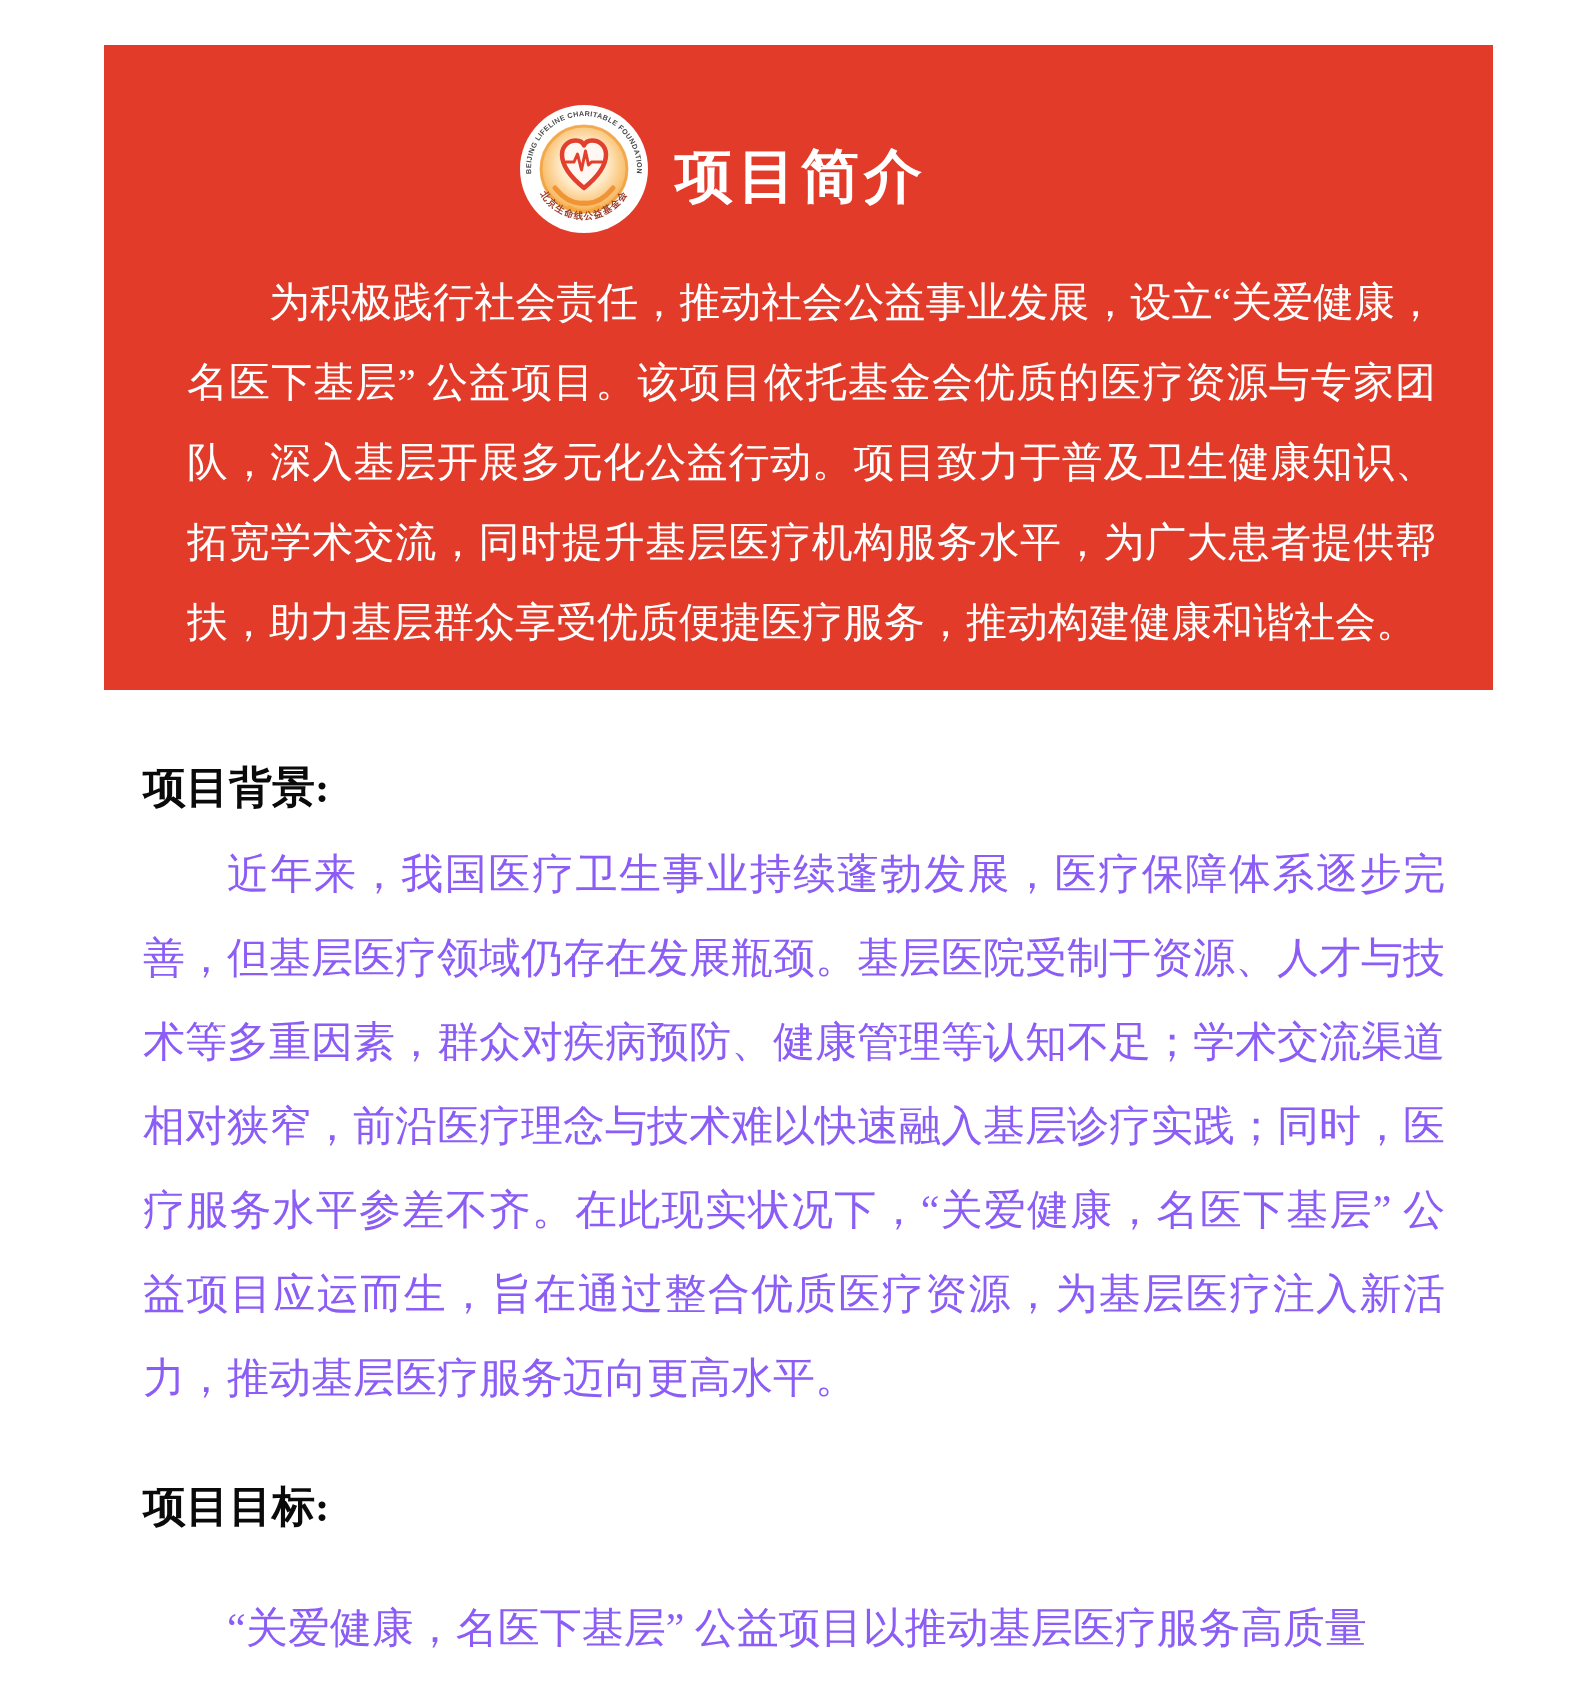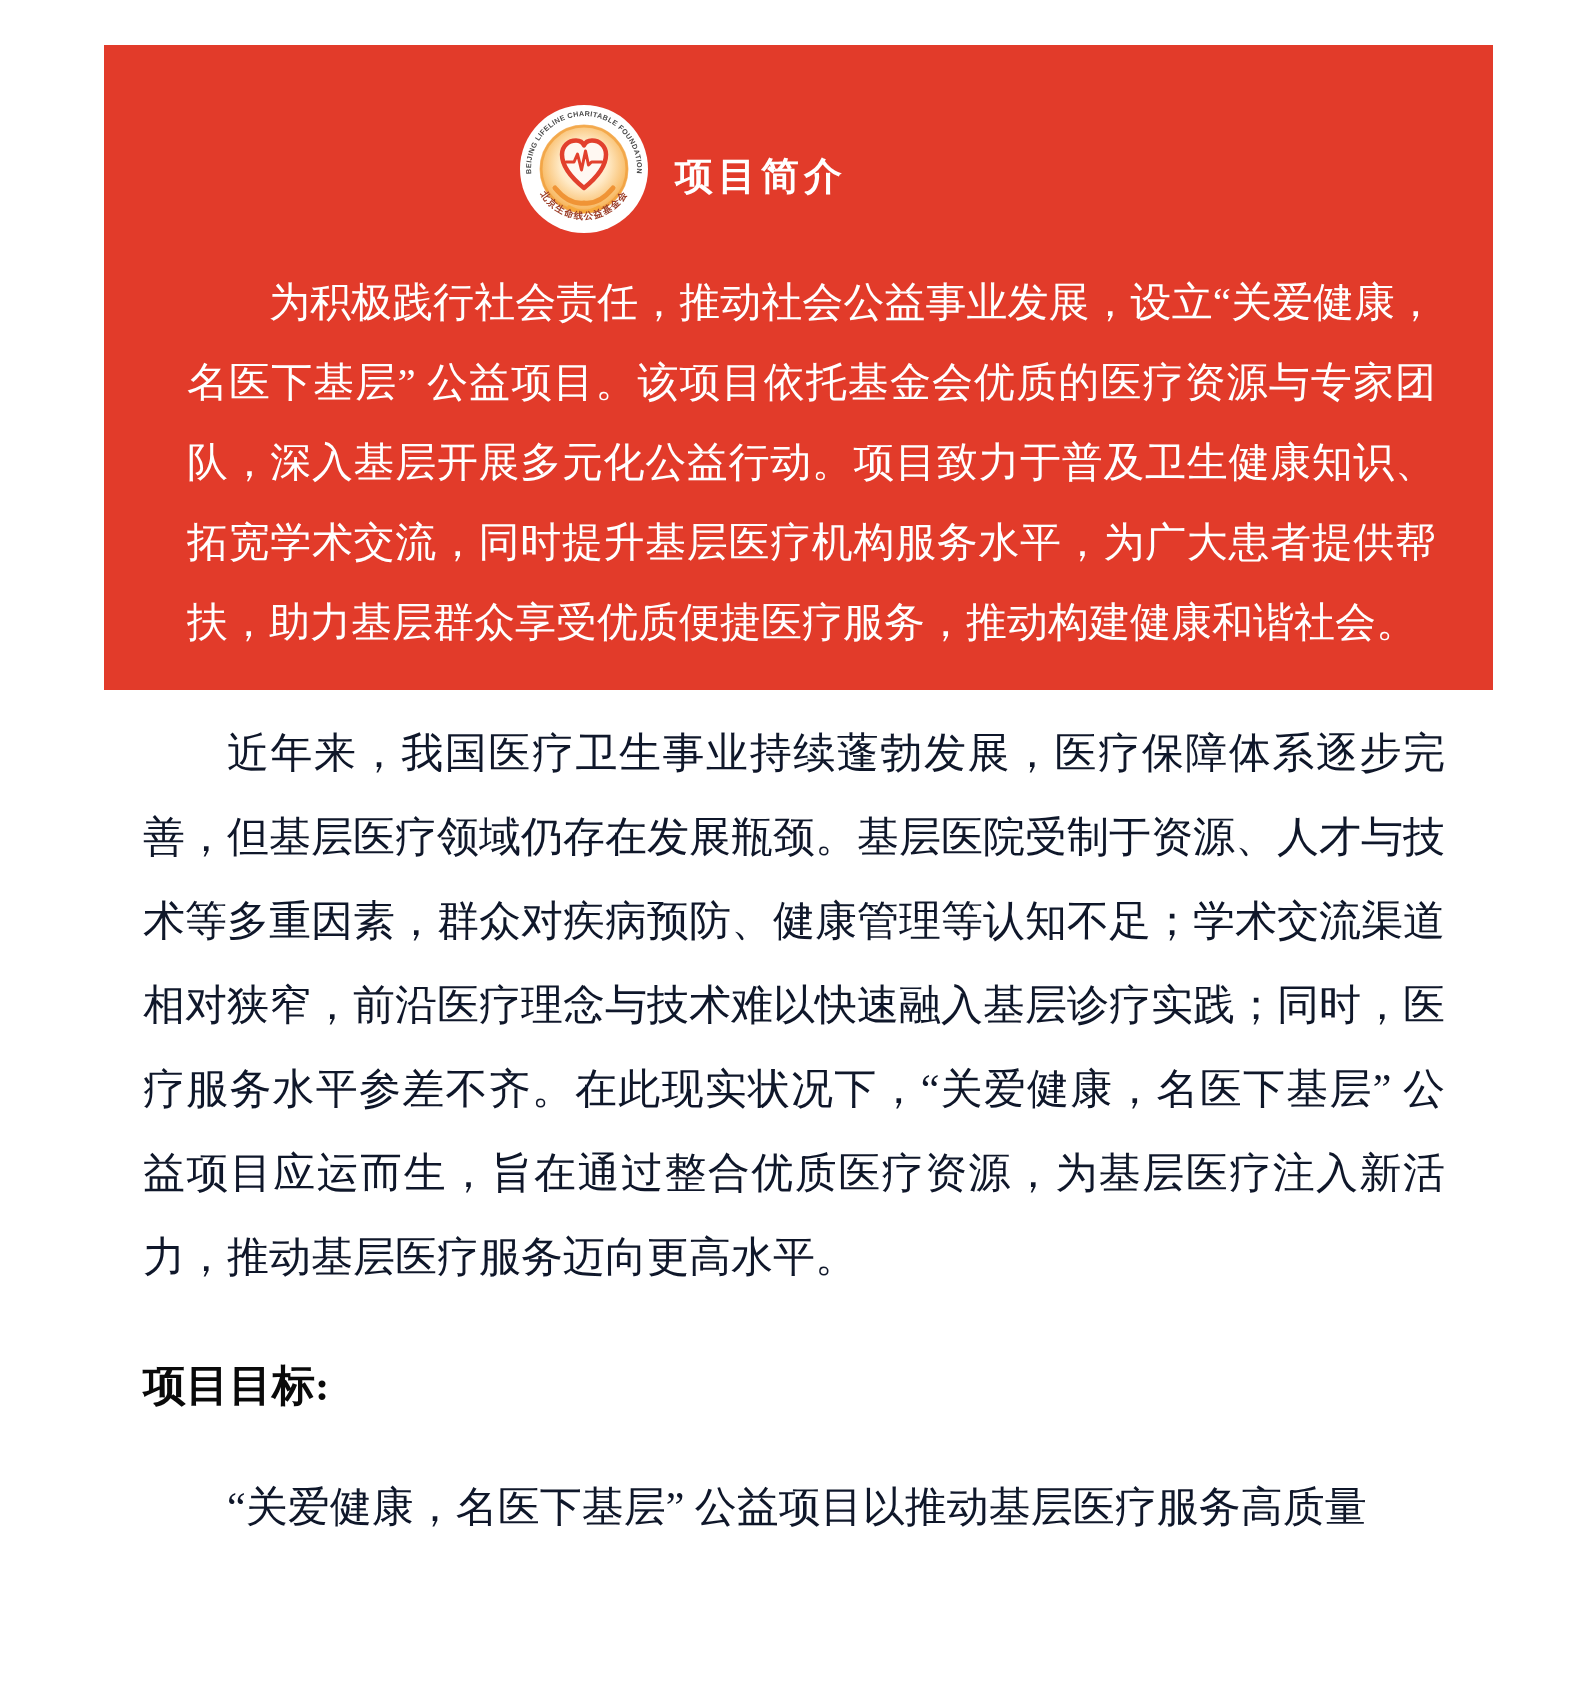--- a/index.html
+++ b/index.html
@@ -34,21 +34,21 @@
     height: 132px;
   }
   .logo-badge {
     width: 130px;
     height: 130px;
     flex: none;
   }
   .banner-title {
     font-family: Liberation Sans, sans-serif;
     font-weight: bold;
-    font-size: 38px;
+    font-size: 58px;
     color: #ffffff;
     letter-spacing: 5px;
     line-height: 1;
     padding-top: 14px;
   }
   .banner-text {
     margin-top: 27px;
     color: #ffffff;
     font-size: 41px;
     line-height: 80px;
@@ -70,21 +70,21 @@
     font-weight: bold;
     line-height: 46px;
     color: #0a0a0a;
   }
   .heading-background { margin-top: 75px; }
   .section-paragraph {
     font-size: 42px;
     line-height: 84px;
     text-align: justify;
     text-indent: 2em;
-    color: #0f172a;
+    color: #8b5cf6;
     margin: 0;
   }
   .para-background { margin-top: 21px; }
   .heading-goal { margin-top: 64px; }
   .para-goal { margin-top: 56px; }
 </style>
 </head>
 <body>
 
 <div class="page">
@@ -118,19 +118,20 @@
         </text>
       </svg>
 
       <div class="banner-title">项目简介</div>
     </div>
 
     <p class="banner-text">为积极践行社会责任，推动社会公益事业发展，设立“关爱健康，名医下基层” 公益项目。该项目依托基金会优质的医疗资源与专家团队，深入基层开展多元化公益行动。项目致力于普及卫生健康知识、拓宽学术交流，同时提升基层医疗机构服务水平，为广大患者提供帮扶，助力基层群众享受优质便捷医疗服务，推动构建健康和谐社会。</p>
   </div>
 
   <div class="content">
+    <div class="section-heading heading-background">项目背景:</div>
     <p class="section-paragraph para-background">近年来，我国医疗卫生事业持续蓬勃发展，医疗保障体系逐步完善，但基层医疗领域仍存在发展瓶颈。基层医院受制于资源、人才与技术等多重因素，群众对疾病预防、健康管理等认知不足；学术交流渠道相对狭窄，前沿医疗理念与技术难以快速融入基层诊疗实践；同时，医疗服务水平参差不齐。在此现实状况下，“关爱健康，名医下基层” 公益项目应运而生，旨在通过整合优质医疗资源，为基层医疗注入新活力，推动基层医疗服务迈向更高水平。</p>
 
     <div class="section-heading heading-goal">项目目标:</div>
     <p class="section-paragraph para-goal">“关爱健康，名医下基层” 公益项目以推动基层医疗服务高质量</p>
   </div>
 
 </div>
 
 </body></html>

